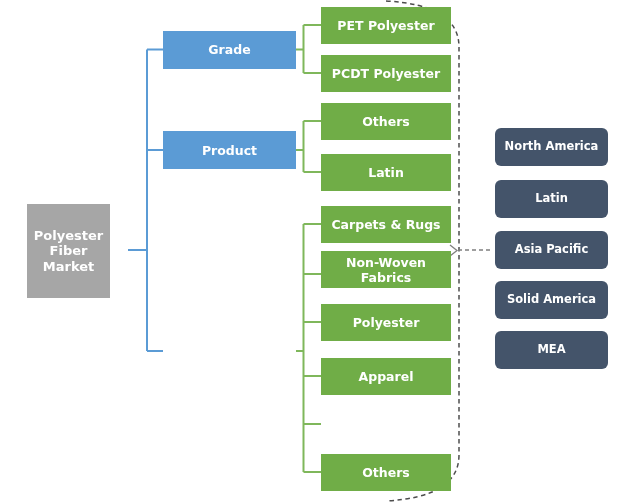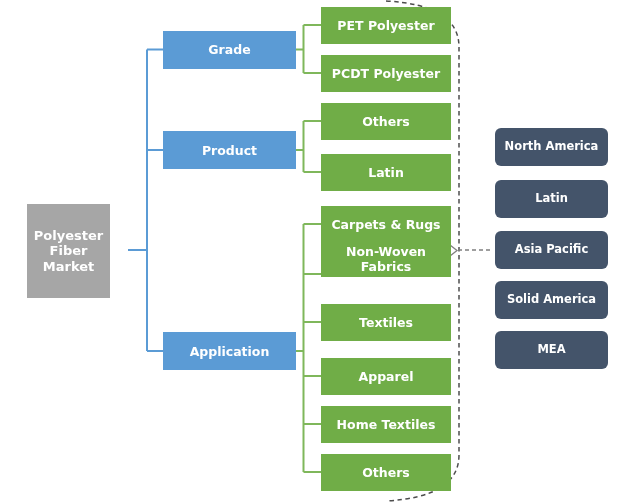--- a/index.html
+++ b/index.html
@@ -84,31 +84,29 @@
     <g>
       <path class="ln-arrow" d="M458,250 H493"></path>
       <path class="ln-arrow-head" d="M450,245 L457,250.5 L450,256"></path>
     </g>
   </svg>
 
   <div class="box root">Polyester Fiber Market</div>
 
   <div class="box blue" style="top:131px">Product</div>
   <div class="box blue" style="top:30.5px">Grade</div>
-  <div class="box blue" style="top:332px">Application</div>
 
   <div class="box green" style="top:6.5px">PET Polyester</div>
   <div class="box green" style="top:54.5px">PCDT Polyester</div>
   <div class="box green" style="top:102.5px">Others</div>
   <div class="box green" style="top:153.5px">Latin</div>
   <div class="box green" style="top:205.5px">Carpets &amp; Rugs</div>
-  <div class="box green" style="top:240px">Non-Woven Fabrics</div>
-  <div class="box green" style="top:303.5px">Textiles</div>
+  <div class="box green" style="top:251px">Non-Woven Fabrics</div>
+  <div class="box green" style="top:303.5px">Polyester</div>
   <div class="box green" style="top:357.5px">Apparel</div>
-  <div class="box green" style="top:405.5px">Home Textiles</div>
   <div class="box green" style="top:453.5px">Others</div>
 
   <div class="box navy" style="top:128px">North America</div>
   <div class="box navy" style="top:180px">Latin</div>
   <div class="box navy" style="top:231px">Asia Pacific</div>
   <div class="box navy" style="top:281px">Solid America</div>
   <div class="box navy" style="top:331px">MEA</div>
 
 </div>
 

